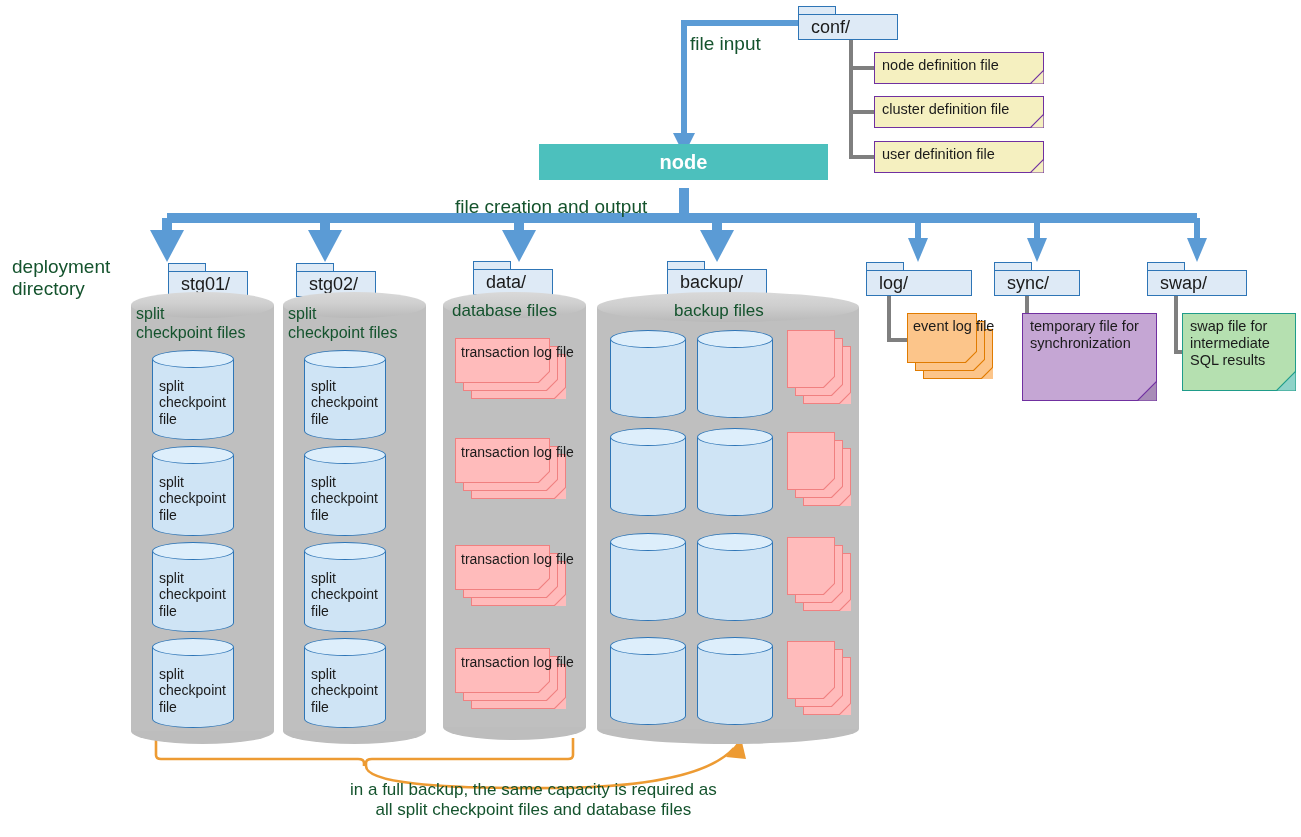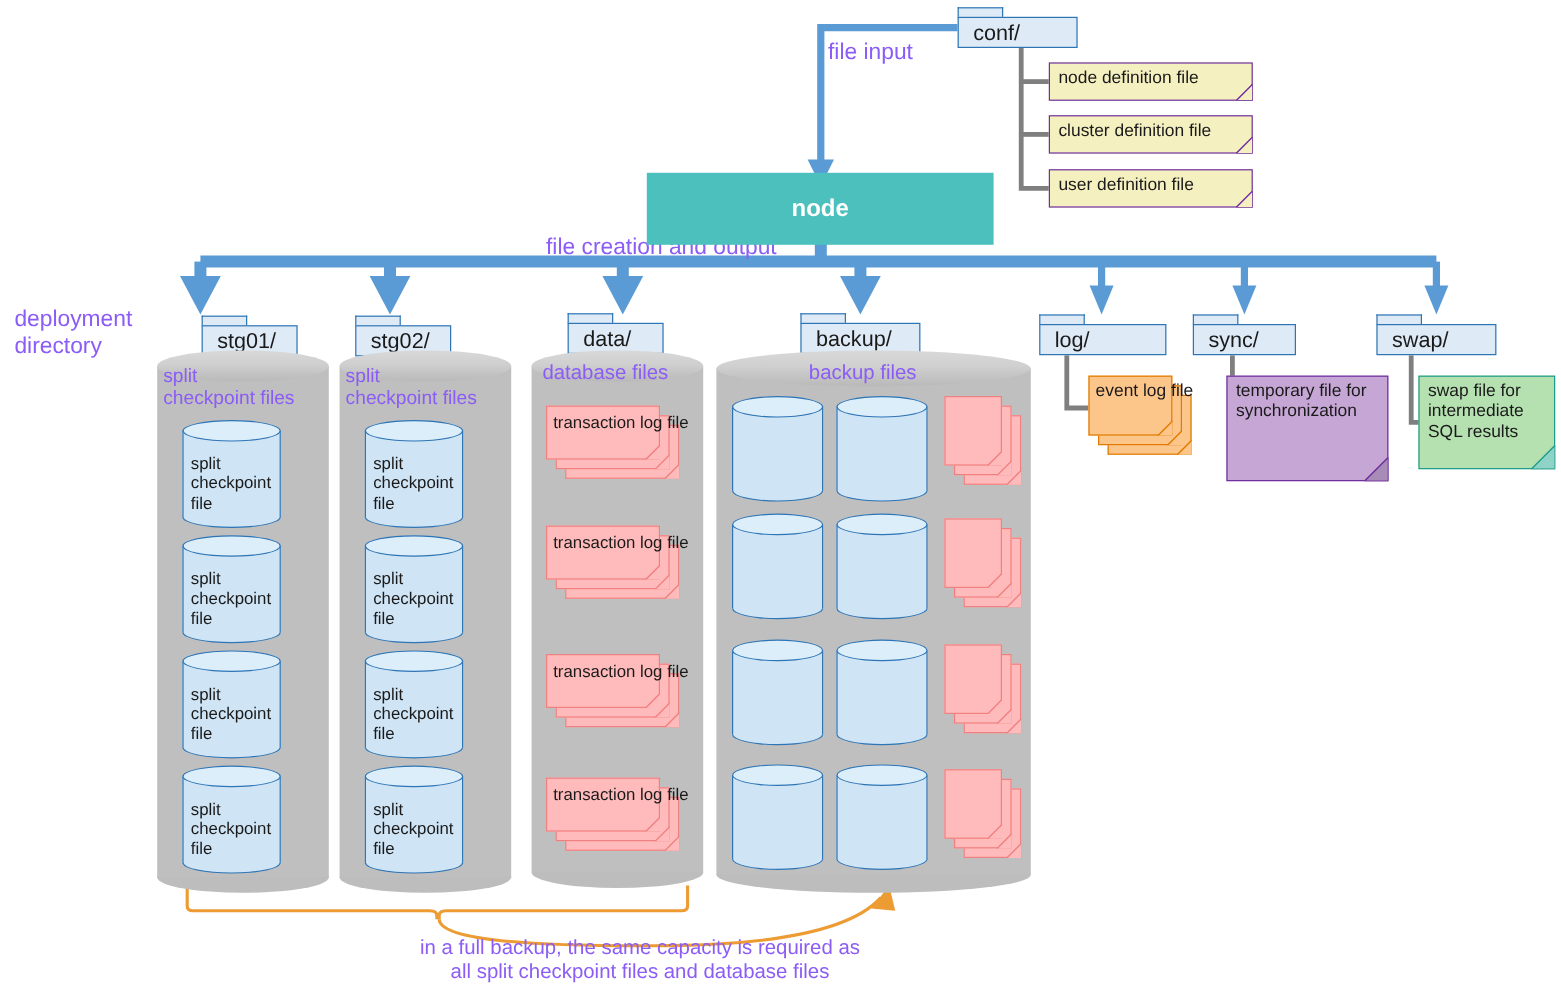--- a/index.html
+++ b/index.html
@@ -1,19 +1,19 @@
 <!DOCTYPE html>
 <html><head>
 <meta charset="utf-8">
 <style>
   html,body{margin:0;padding:0;background:#ffffff;}
   body{font-family:"Liberation Sans",sans-serif;}
   #stage{position:relative;width:1301px;height:837px;overflow:hidden;background:#fff;}
 
-  .txt{position:absolute;color:#8b5cf6;white-space:pre;line-height:1.18;}
+  .txt{position:absolute;color:#14532d;white-space:pre;line-height:1.18;}
 
   
   .folder{position:absolute;}
   .folder .tab{position:absolute;left:0;top:0;height:9px;width:38px;
      background:#deeaf6;border:1.5px solid #2e75b6;border-bottom:none;box-sizing:border-box;}
   .folder .body{position:absolute;left:0;top:8px;right:0;bottom:0;
      background:#deeaf6;border:1.5px solid #2e75b6;box-sizing:border-box;
      display:flex;align-items:center;}
   .folder .body span{padding-left:12px;color:#1a1a1a;white-space:nowrap;}
 
@@ -141,21 +141,21 @@
     <div class="lbl">user definition file</div>
   </div>
 
   <div class="txt" style="left:690px;top:33px;font-size:19px;">file input</div>
   <div class="txt" style="left:455px;top:196px;font-size:19px;">file creation and output</div>
   <div class="txt" style="left:12px;top:256px;font-size:19px;">deployment
 directory</div>
   <div class="txt" style="left:350px;top:780px;font-size:17px;text-align:center;">in a full backup, the same capacity is required as
 all split checkpoint files and database files</div>
 
-  <div class="nodebox" style="left:539px;top:144px;width:289px;height:60px;font-size:20px;">
+  <div class="nodebox" style="left:539px;top:144px;width:289px;height:36px;font-size:20px;">
     <span>node</span>
   </div>
 
   <div class="folder" style="left:144px;top:263px;width:80px;height:34px;font-size:18px;margin-left:24px;">
     <div class="tab"></div>
     <div class="body">
         <span>stg01/</span>
       </div>
   </div>
   <div class="gcyl" style="left:131px;top:292px;width:143px;height:452px;">

